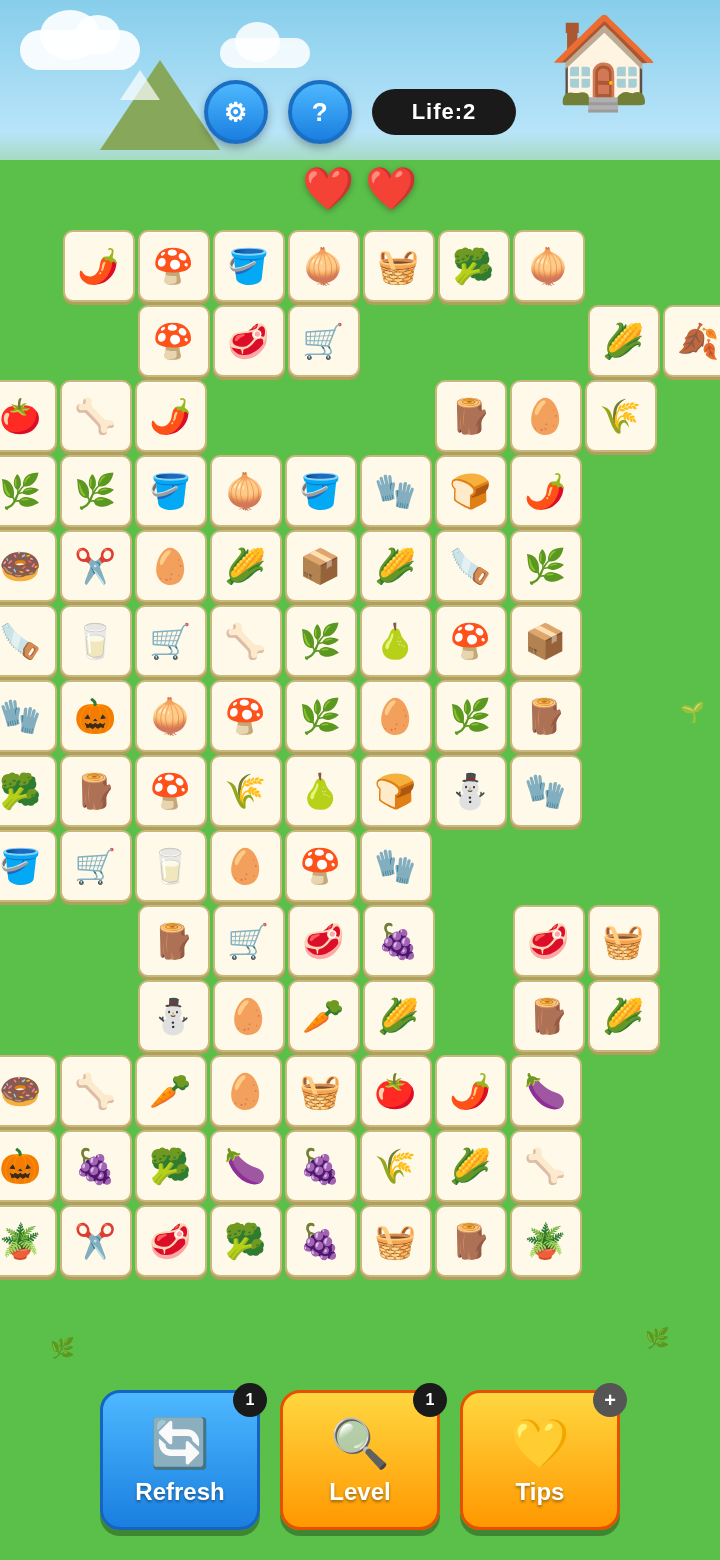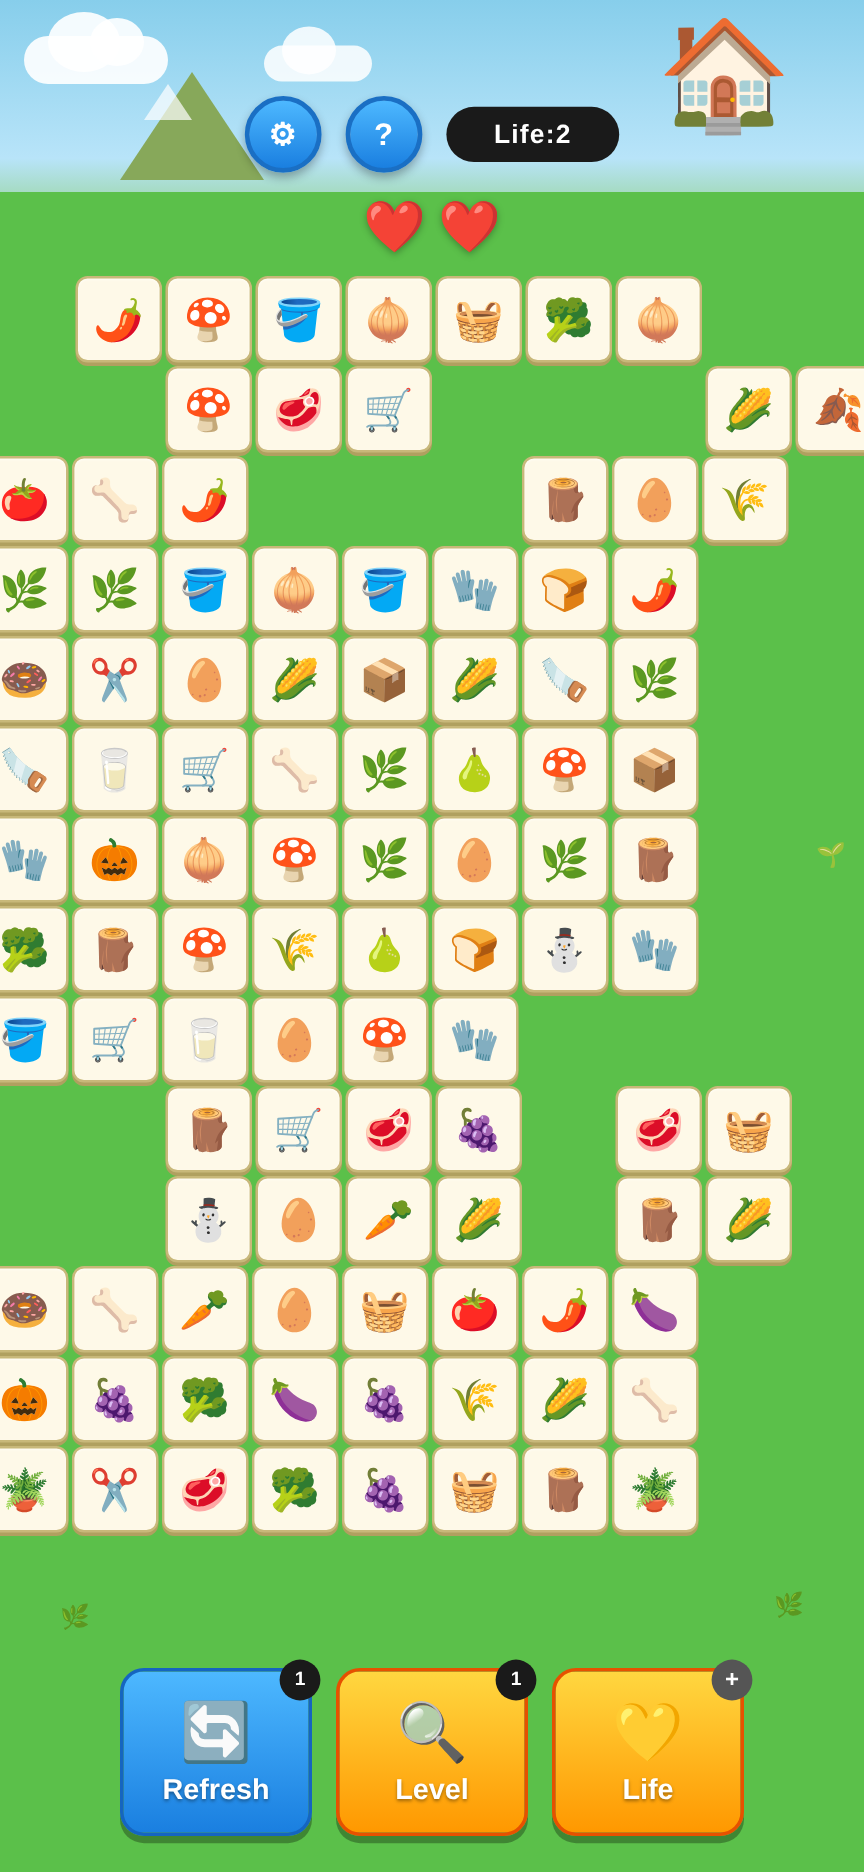--- a/index.html
+++ b/index.html
@@ -408,20 +408,20 @@
     <span class="btn-label">Refresh</span>
   </button>
   <button class="action-btn yellow">
     <div class="badge">1</div>
     <span class="btn-icon-large">🔍</span>
     <span class="btn-label">Level</span>
   </button>
   <button class="action-btn yellow">
     <div class="badge plus">+</div>
     <span class="btn-icon-large">💛</span>
-    <span class="btn-label">Life</span>
+    <span class="btn-label">Tips</span>
   </button>
 </div>
 
 <div class="grass-deco" style="bottom:200px;left:50px;">🌿</div>
 <div class="grass-deco" style="bottom:210px;right:50px;">🌿</div>
 <div class="grass-deco" style="top:400px;left:15px;">🌱</div>
 <div class="grass-deco" style="top:700px;right:15px;">🌱</div>
 
 </body></html>

